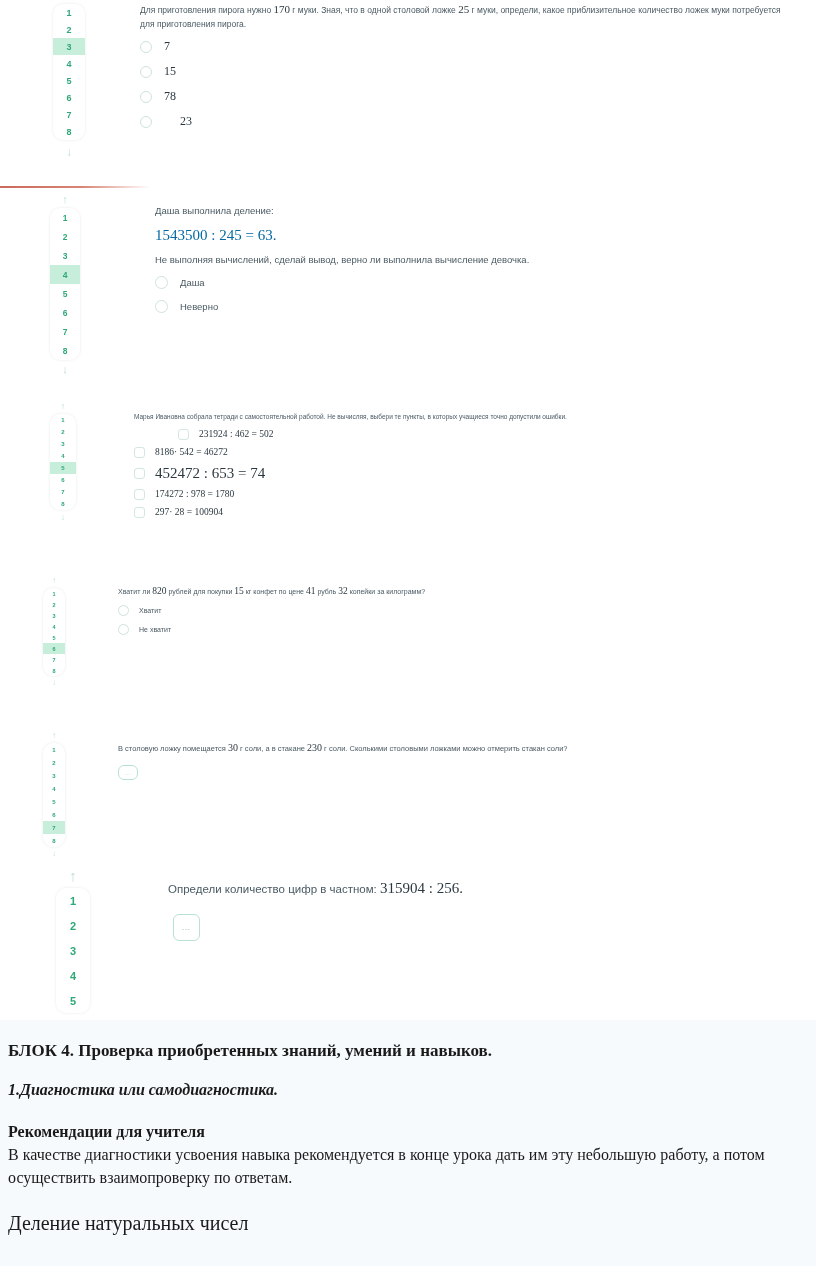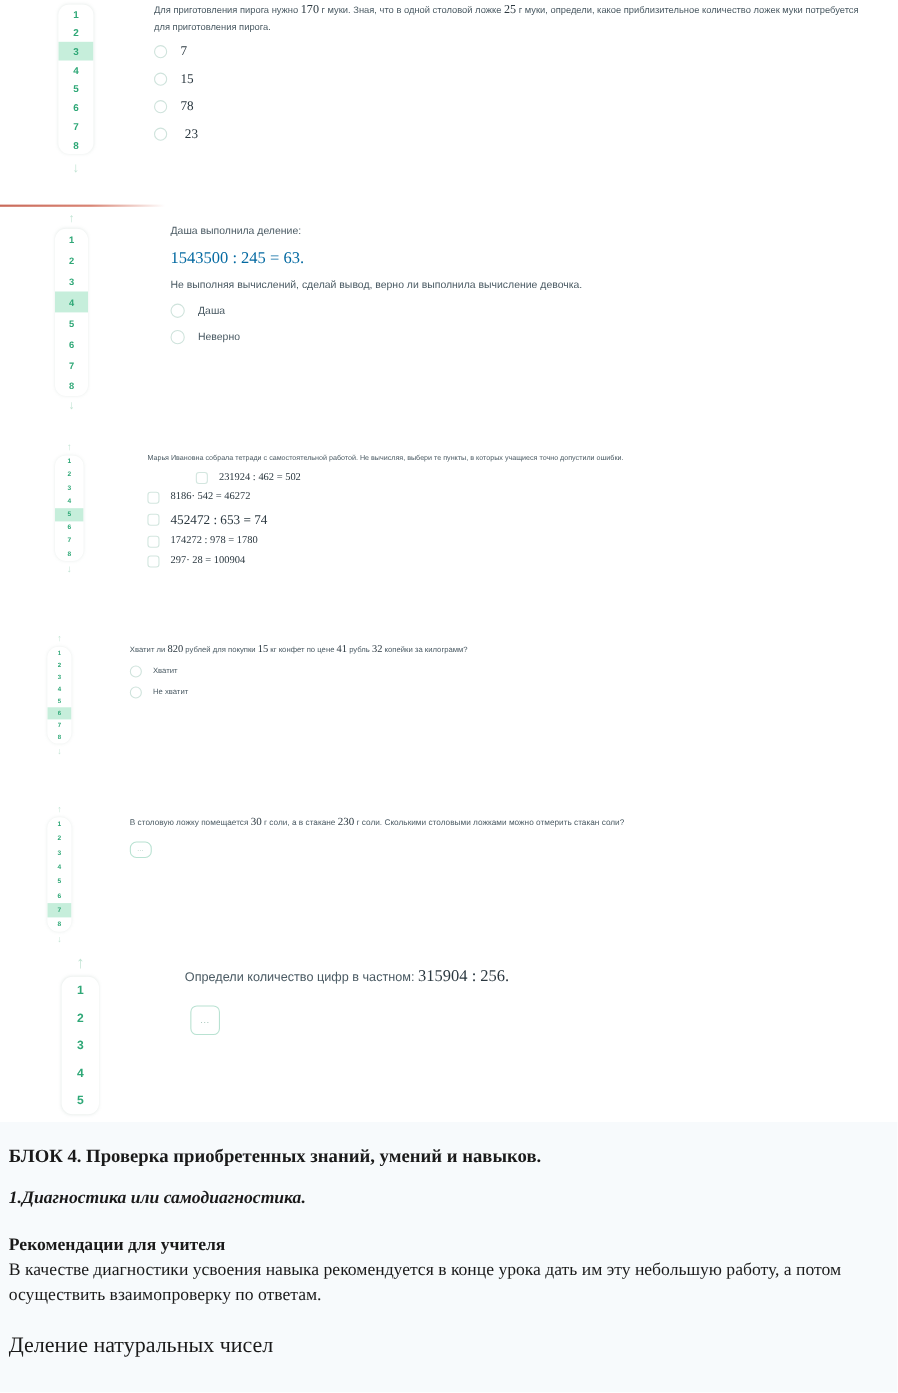--- a/index.html
+++ b/index.html
@@ -203,21 +203,21 @@
       <div class="opt" style="margin-top:10px;">
         <span class="radio" style="width:10px;height:10px;"></span>
         <span class="opt-label" style="margin-left:12px;font-size:12px;">15</span>
       </div>
       <div class="opt" style="margin-top:10px;">
         <span class="radio" style="width:10px;height:10px;"></span>
         <span class="opt-label" style="margin-left:12px;font-size:12px;">78</span>
       </div>
       <div class="opt" style="margin-top:10px;">
         <span class="radio" style="width:10px;height:10px;"></span>
-        <span class="opt-label" style="margin-left:16px;font-size:12px;">23</span>
+        <span class="opt-label" style="margin-left:28px;font-size:12px;">23</span>
       </div>
     </div>
   </div>
 </div>
 
 <div class="red-line"></div>
 
 <div class="shot" style="top:192px;height:196px;">
   <div class="shot-inner">
     <div class="pager" style="left:50px;top:2px;width:30px;font-size:8.5px;">
@@ -275,21 +275,21 @@
       <div class="opt" style="margin-top:7px;margin-left:44px;">
         <span class="checkbox" style="width:9px;height:9px;"></span>
         <span class="opt-label" style="margin-left:10px;font-size:9.5px;">231924 : 462 = 502</span>
       </div>
       <div class="opt" style="margin-top:7px;">
         <span class="checkbox" style="width:9px;height:9px;"></span>
         <span class="opt-label" style="margin-left:10px;font-size:9.5px;">8186· 542 = 46272</span>
       </div>
       <div class="opt" style="margin-top:7px;">
         <span class="checkbox" style="width:9px;height:9px;"></span>
-        <span class="opt-label" style="margin-left:10px;font-size:12px;">452472 : 653 = 74</span>
+        <span class="opt-label" style="margin-left:10px;font-size:15px;">452472 : 653 = 74</span>
       </div>
       <div class="opt" style="margin-top:7px;">
         <span class="checkbox" style="width:9px;height:9px;"></span>
         <span class="opt-label" style="margin-left:10px;font-size:9.5px;">174272 : 978 = 1780</span>
       </div>
       <div class="opt" style="margin-top:7px;">
         <span class="checkbox" style="width:9px;height:9px;"></span>
         <span class="opt-label" style="margin-left:10px;font-size:9.5px;">297· 28 = 100904</span>
       </div>
     </div>

